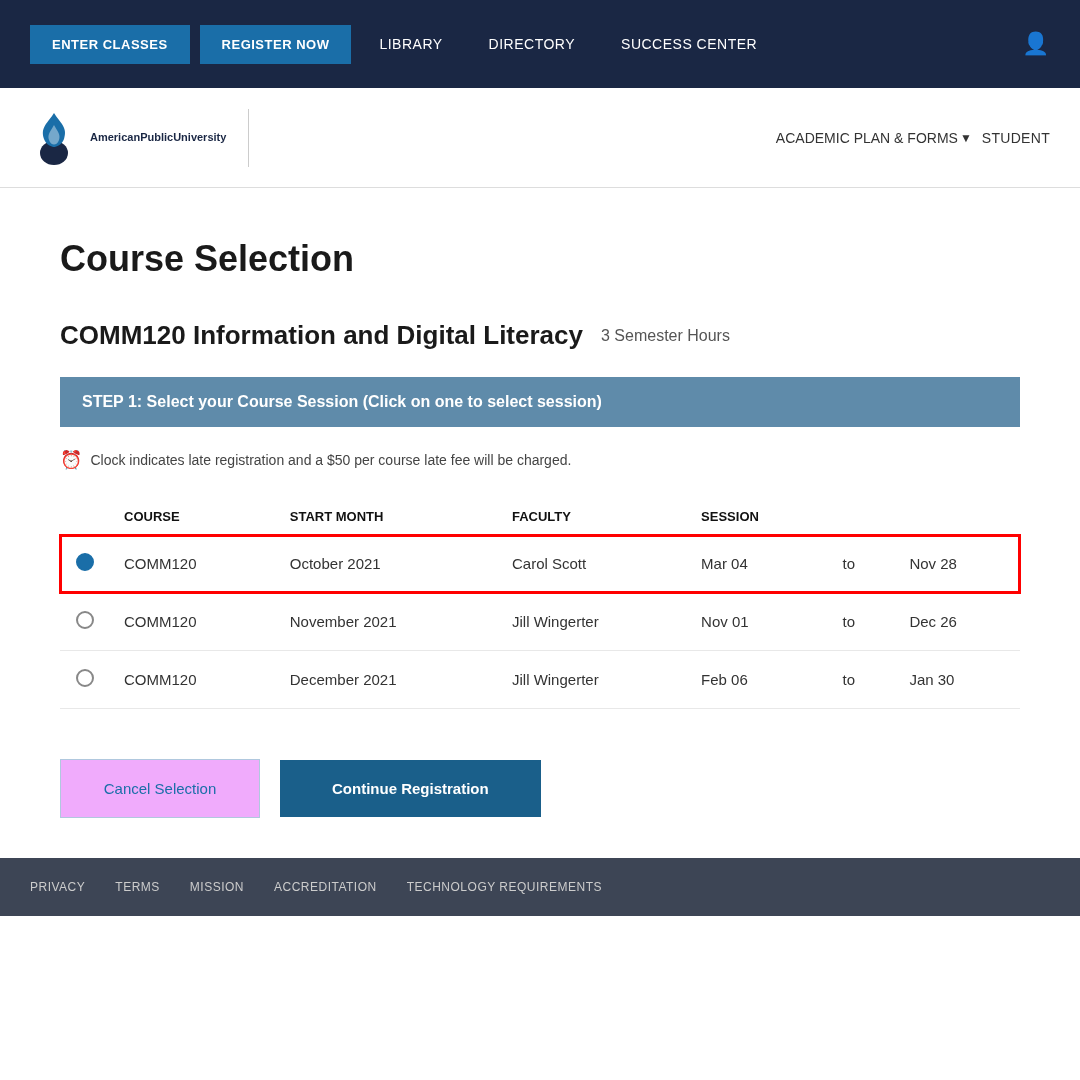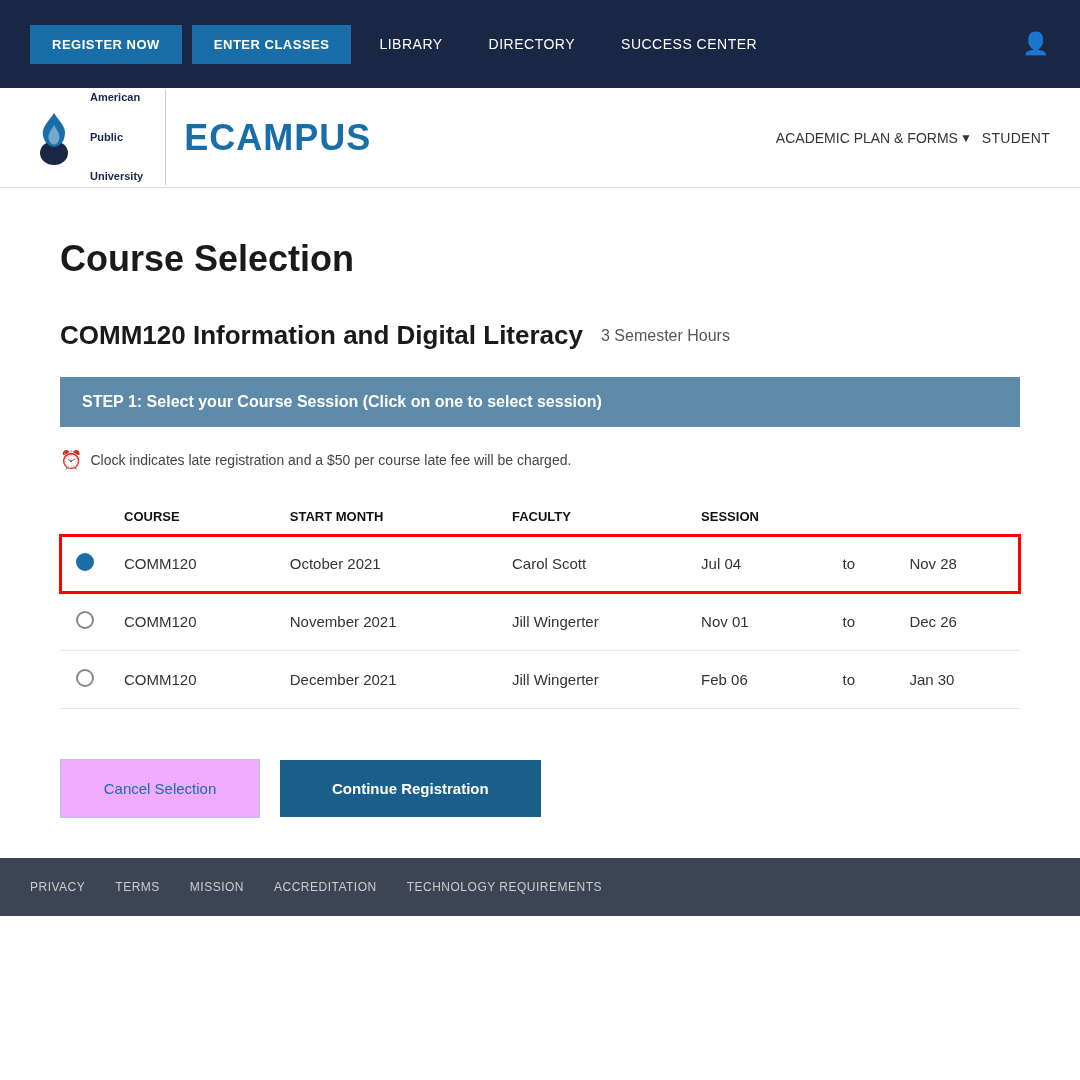--- a/index.html
+++ b/index.html
@@ -55,26 +55,25 @@
       border-right: 1px solid #ccc;
       padding-right: 22px;
       margin-right: 18px;
     }
     .apu-flame {
       width: 48px;
       height: 58px;
     }
     .apu-text {
       display: flex;
-      flex-direction: column;
+      flex-direction: row;
       font-size: 11px;
       color: #1a2744;
       line-height: 1.4;
       font-weight: bold;
-      gap: 24px;
     }
     .ecampus-text {
       font-size: 36px;
       color: #1a6ea8;
       font-weight: bold;
       letter-spacing: 1px;
     }
     .header-nav {
       margin-left: auto;
       display: flex;
@@ -234,22 +233,22 @@
       text-decoration: none;
       font-size: 12px;
       text-transform: uppercase;
       letter-spacing: 0.5px;
     }
   </style>
 </head>
 <body>
 
 <nav class="top-nav">
+  <button class="nav-btn">ENTER CLASSES</button>
   <button class="nav-btn">REGISTER NOW</button>
-  <button class="nav-btn">ENTER CLASSES</button>
   <a class="nav-link">LIBRARY</a>
   <a class="nav-link">DIRECTORY</a>
   <a class="nav-link">SUCCESS CENTER</a>
   <div class="nav-spacer"></div>
   <div class="nav-user-icon">👤</div>
 </nav>
 
 <header class="logo-bar">
   <div class="logo-area">
 
@@ -257,21 +256,20 @@
       <ellipse cx="24" cy="44" rx="14" ry="12" fill="#1a2744"></ellipse>
       <path d="M24 4 C18 14, 10 18, 14 30 C16 36, 22 38, 24 38 C26 38, 32 36, 34 30 C38 18, 30 14, 24 4Z" fill="#1a6ea8"></path>
       <path d="M24 16 C21 22, 17 25, 19 31 C20 34, 22 35.5, 24 35.5 C26 35.5, 28 34, 29 31 C31 25, 27 22, 24 16Z" fill="#fff" opacity="0.4"></path>
     </svg>
     <div class="apu-text">
       <span>American</span>
       <span>Public</span>
       <span>University</span>
     </div>
   </div>
-  <span class="ecampus-text">ECAMPUS</span>
   <div class="header-nav">
     <div class="header-nav-dropdown">
       <span>ACADEMIC PLAN &amp; FORMS</span>
       <span class="dropdown-arrow">▼</span>
     </div>
     <a class="header-nav-link">STUDENT</a>
   </div>
 </header>
 
 <main class="main-content">
@@ -303,21 +301,21 @@
     </thead>
     <tbody>
 
       <tr class="selected-row">
         <td class="radio-col">
           <span class="radio-selected"></span>
         </td>
         <td>COMM120</td>
         <td>October 2021</td>
         <td>Carol Scott</td>
-        <td>Jul 04</td>
+        <td>Mar 04</td>
         <td>to</td>
         <td>Nov 28</td>
       </tr>
 
       <tr>
         <td class="radio-col">
           <span class="radio-empty"></span>
         </td>
         <td>COMM120</td>
         <td>November 2021</td>

